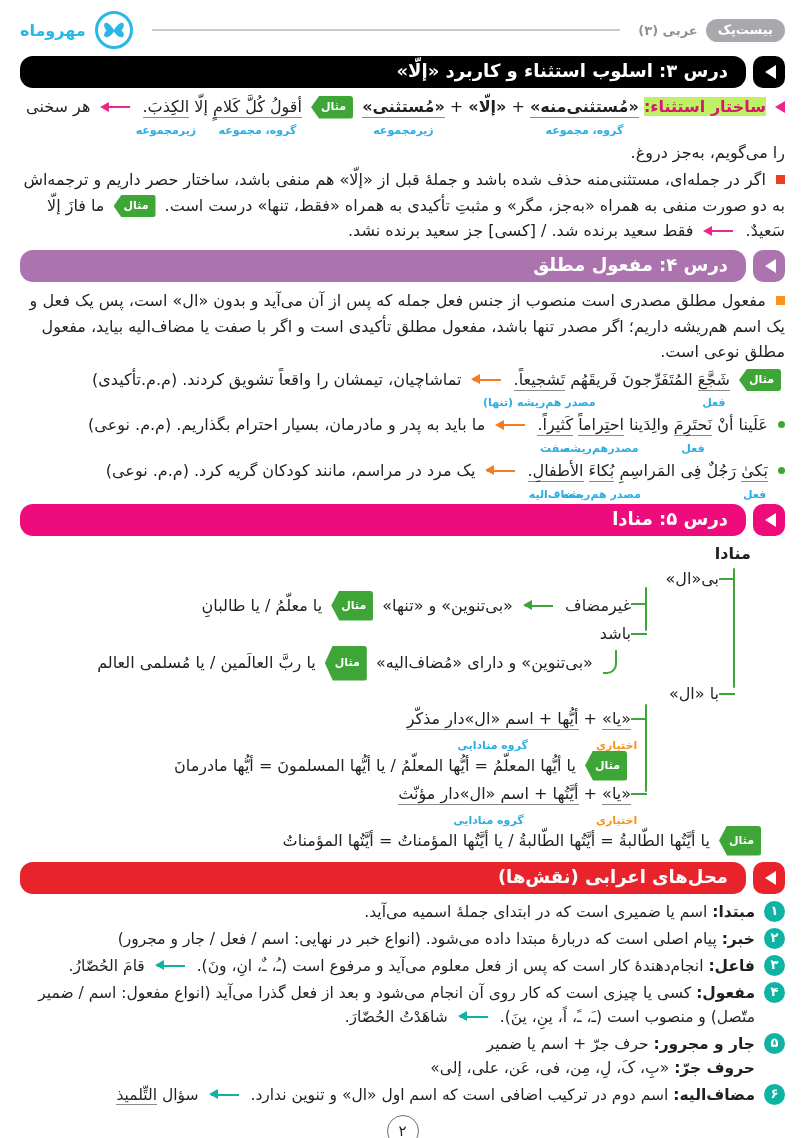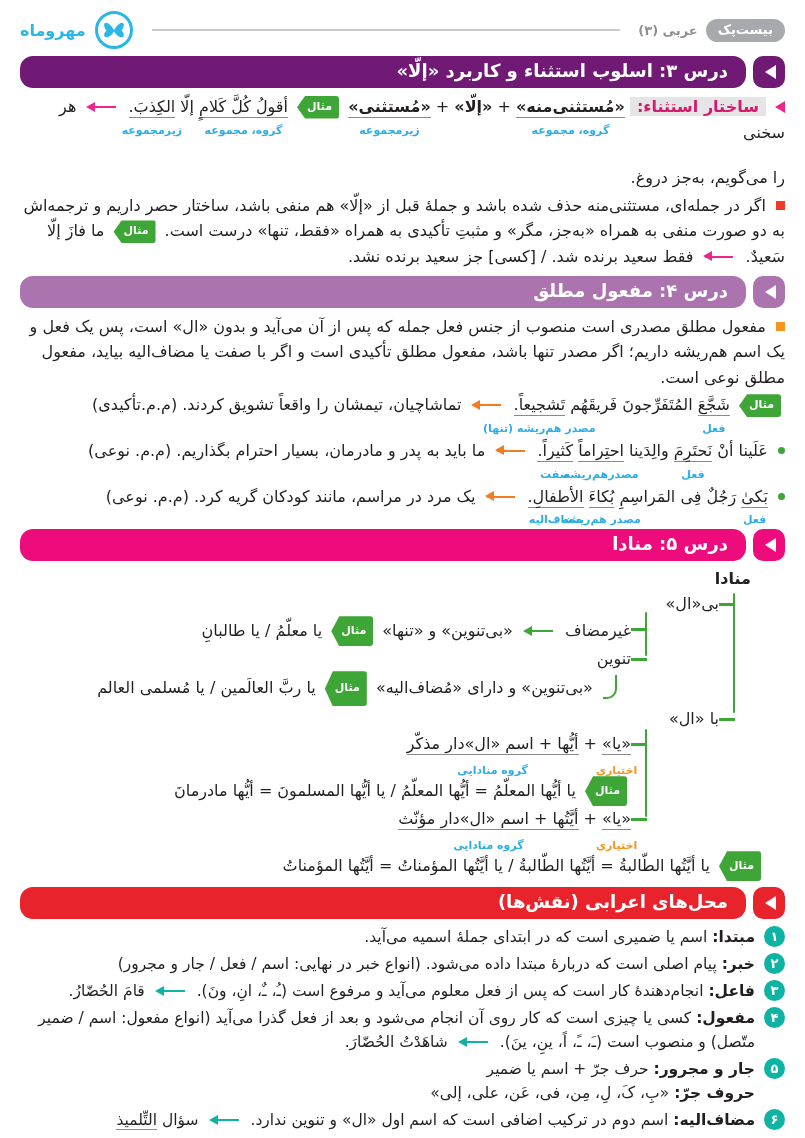--- a/index.html
+++ b/index.html
@@ -16,29 +16,29 @@
   .brand { color:#29b7e8; font-weight:bold; font-size:16px; }
 
   
   .sec-wrap { display:flex; gap:7px; margin:6px 0; }
   .sec-box { width:32px; height:32px; border-radius:10px; display:flex; align-items:center;
              justify-content:center; flex:0 0 32px; }
   .sec-tri { width:0; height:0; border-top:7px solid transparent; border-bottom:7px solid transparent;
              border-right:11px solid #fff; margin-left:3px; }
   .sec-bar { flex:1; height:32px; border-radius:13px; color:#fff; font-weight:bold; font-size:18px;
              display:flex; align-items:center; padding:0 18px 3px; }
-  .teal  { background:#701a75;text-align:center; }
+  .teal  { background:#000000;text-align:center; }
   .purple{ background:#ab74af; }
   .pink  { background:#ee0b7b; }
   .red   { background:#e9232b; }
 
   
   .p { font-size:16px; line-height:1.6; text-align:right; margin:2px 0; }
   .b { font-weight:bold; }
-  .hl { background:#e5e5e5; color:#d6186e; font-weight:bold; padding:0 7px; }
+  .hl { background:#bef264; color:#d6186e; font-weight:bold; padding:0 0; }
 
   
   .tri-b { display:inline-block; width:0; height:0; border-top:6px solid transparent;
            border-bottom:6px solid transparent; border-right:10px solid #ec268b;
            margin-left:4px; vertical-align:-1px; }
   .sq { display:inline-block; width:9px; height:9px; margin-left:5px; vertical-align:1px; }
   .sq-red { background:#ef3b24; } .sq-or { background:#f7941d; }
   .dot { display:inline-block; width:7px; height:7px; border-radius:50%; background:#3ea636;
          margin-left:5px; vertical-align:2px; }
 
@@ -201,21 +201,21 @@
     <div class="trunk">
       <div class="trow tick-row"><span>بی«ال»</span></div>
       <div class="subtrunk">
         <div class="trow tick-row">
           <span>غیرمضاف</span>
           <span class="arr c-green"></span>
           <span>«بی‌تنوین» و «تنها»</span>
           <span class="exbadge">مثال</span>
           <span>یا معلّمُ / یا طالبانِ</span>
         </div>
-        <div class="trow tick-row"><span>تنوین</span></div>
+        <div class="trow tick-row"><span>باشد</span></div>
         <div class="elbow-row">
           <span class="elbow"></span>
           <span>«بی‌تنوین» و دارای «مُضاف‌الیه»</span>
           <span class="exbadge">مثال</span>
           <span>یا ربَّ العالَمین / یا مُسلمی العالم</span>
         </div>
       </div>
       <div class="trow tick-row"><span>با «ال»</span></div>
       <div class="subtrunk st2">
         <div class="trow tick-row form">

